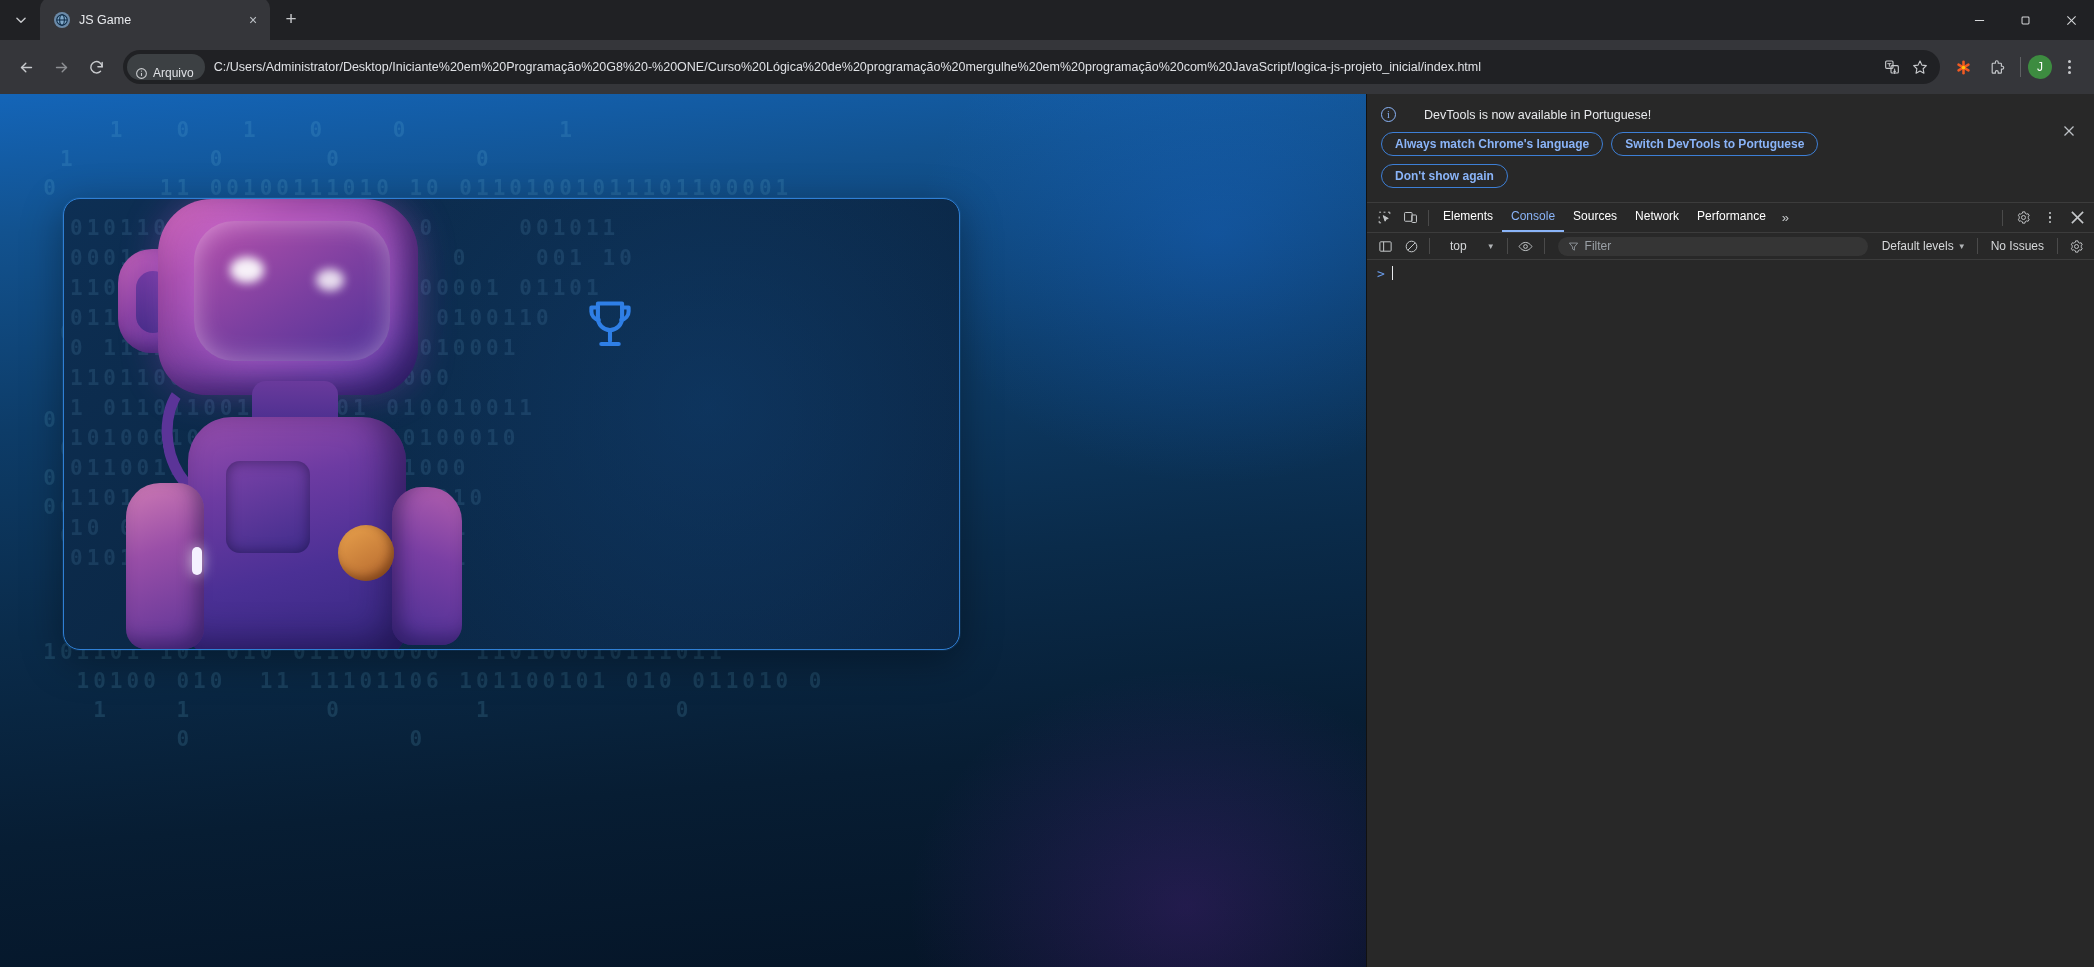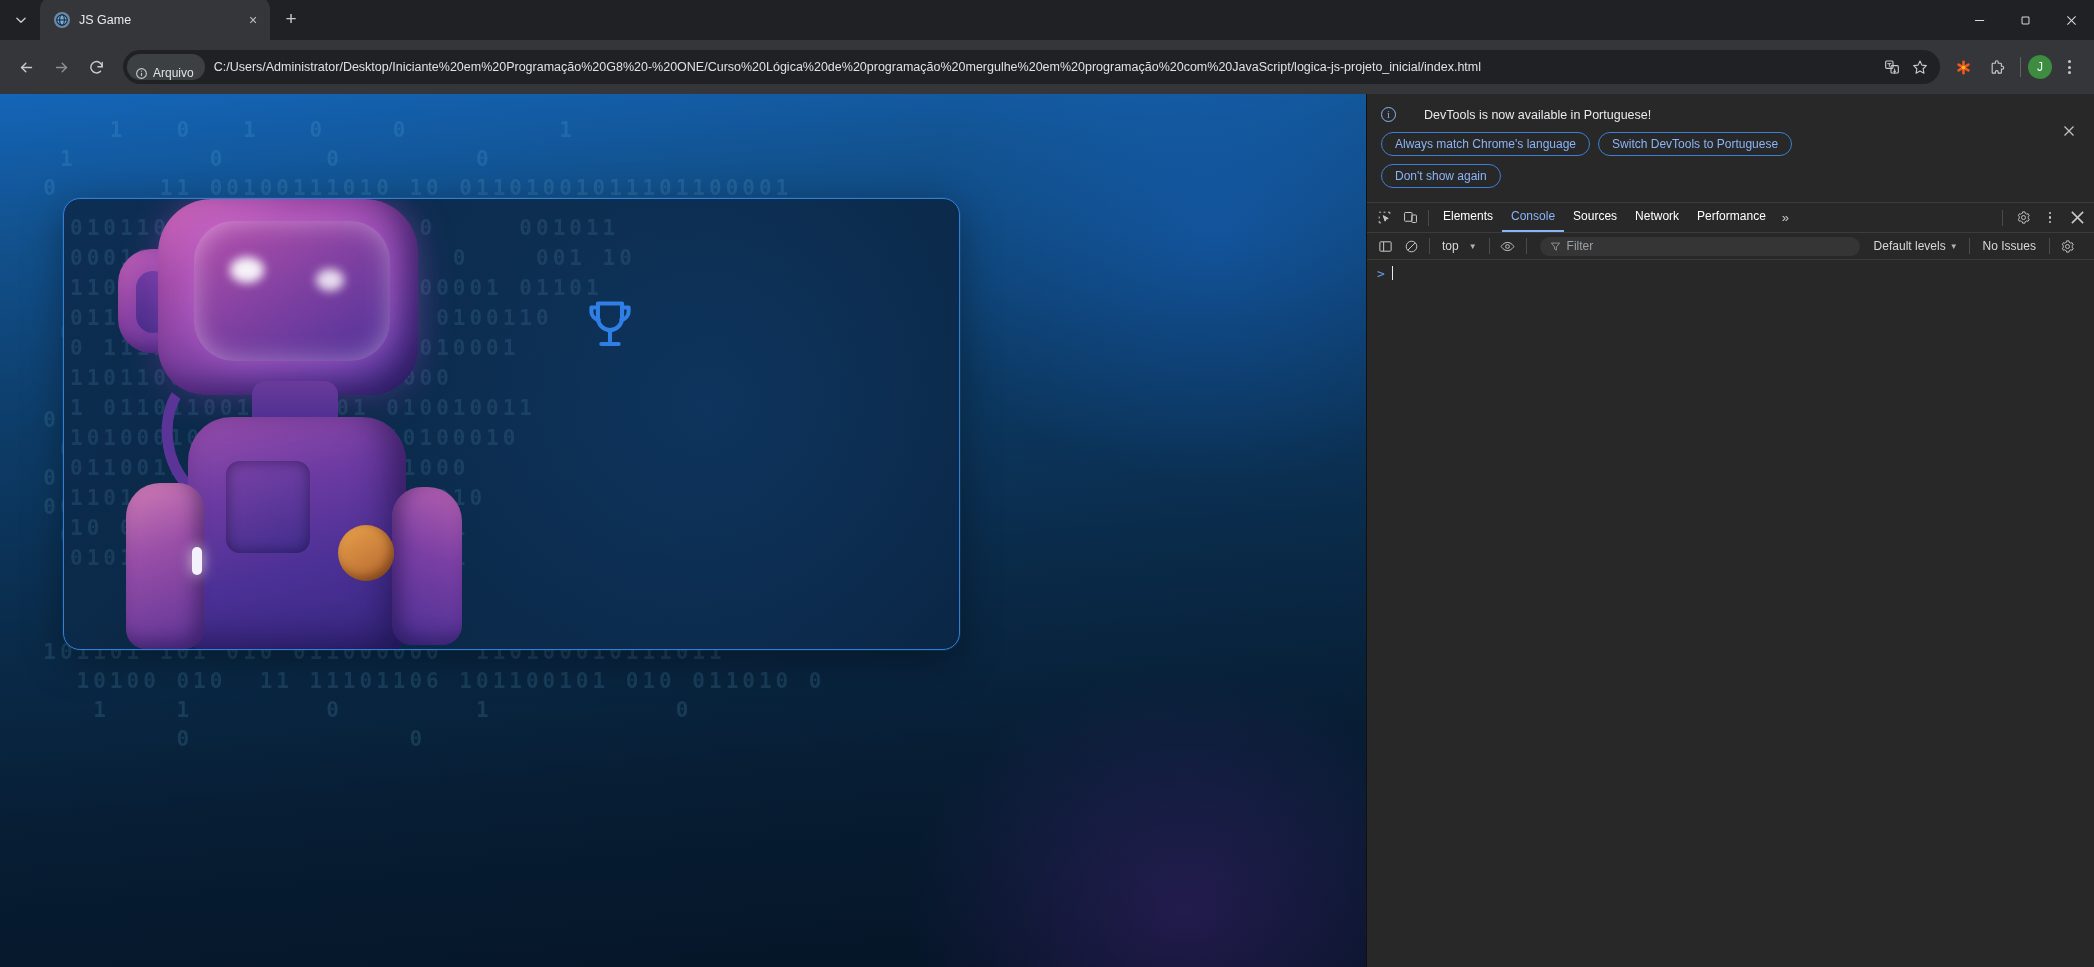--- a/index.html
+++ b/index.html
@@ -258,20 +258,21 @@
     width: 15px; height: 15px; border-radius: 50%; border: 1.4px solid #8ab4f8;
     color: #8ab4f8; font-size: 10px; display: flex; align-items: center;
     justify-content: center; flex: none; font-family: "Liberation Serif", serif;
   }
   .dt-notice-text { color: #e8eaed; font-size: 12.5px; margin-left: 19px; }
   .dt-chips { display: flex; flex-wrap: wrap; gap: 8px; margin-top: 10px; max-width: 520px; }
   .dt-chip {
     border: 1px solid #3d7fd6; border-radius: 13px; color: #8ab4f8;
     font-size: 12px; padding: 4px 13px; cursor: pointer; background: transparent;
     font-family: "Liberation Sans", sans-serif;
+    font-weight: bold;
   }
   .dt-notice-close {
     position: absolute; right: 14px; top: 26px; width: 22px; height: 22px;
     display: flex; align-items: center; justify-content: center;
     color: #bdc1c6; cursor: pointer; border-radius: 50%;
   }
   .dt-notice-close svg { width: 12px; height: 12px; }
 
   .dt-tabbar {
     height: 30px; display: flex; align-items: center; gap: 0;
@@ -295,21 +296,21 @@
     justify-content: center; gap: 2px; cursor: pointer; border-radius: 3px;
   }
   .dt-kebab i { width: 2.5px; height: 2.5px; border-radius: 50%; background: #c5c8ca; display: block; }
 
   .dt-filterbar {
     height: 27px; display: flex; align-items: center; gap: 0; padding: 0 5px;
     border-bottom: 1px solid #3c3c3c; background: #282828; flex: none;
   }
   .dt-ctxsel {
     font-size: 12px; color: #d6d8da; padding: 2px 7px; cursor: pointer;
-    display: flex; align-items: center; gap: 10px; border-radius: 3px; white-space: nowrap;
+    display: flex; align-items: center; gap: 20px; border-radius: 3px; white-space: nowrap; margin-left: 8px;
   }
   .caret { font-size: 8px; color: #b0b3b5; }
   .dt-filterinput {
     flex: 1; height: 19px; background: #353535; border-radius: 10px;
     display: flex; align-items: center; gap: 6px; padding: 0 10px; margin: 0 8px;
     min-width: 0; cursor: text; max-width: 320px;
   }
   .dt-filterinput svg { width: 11px; height: 11px; color: #9aa0a6; flex: none; }
   .dt-filterinput span { color: #9aa0a6; font-size: 12px; }
   .dt-levels { font-size: 12px; color: #d6d8da; cursor: pointer; display: flex; align-items: center; gap: 4px; padding: 2px 6px; white-space: nowrap; }

